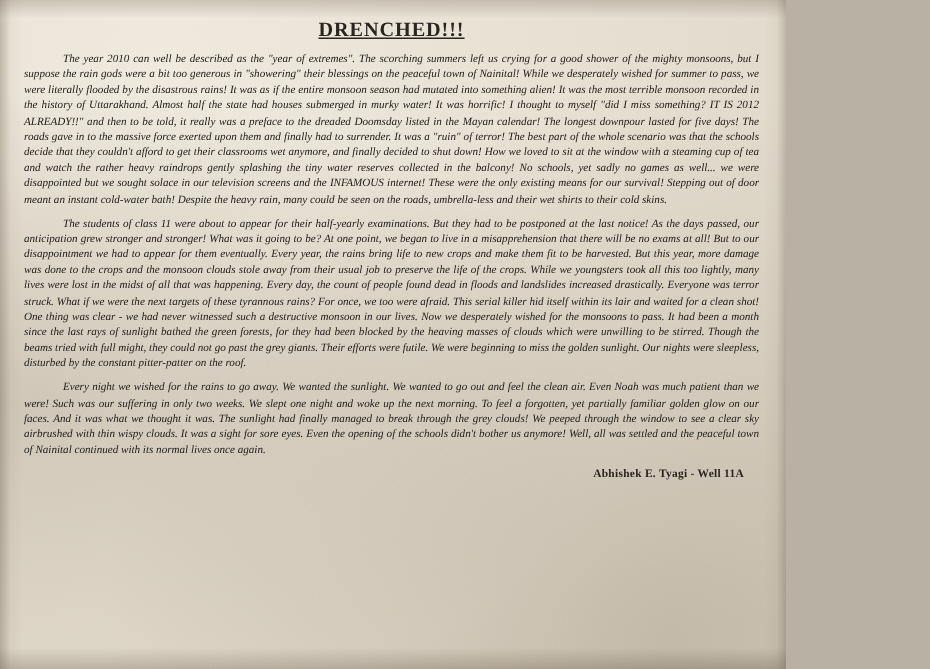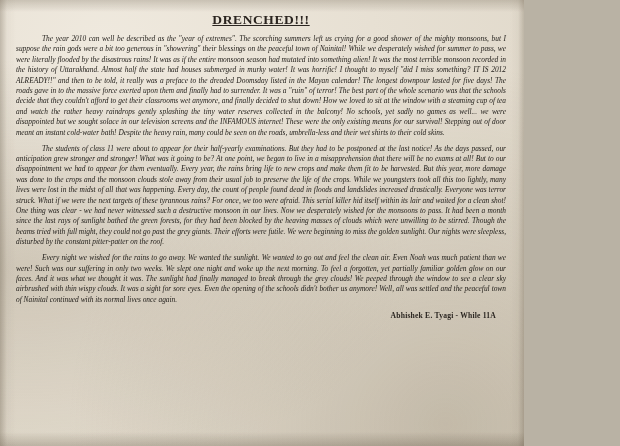--- a/index.html
+++ b/index.html
@@ -90,14 +90,14 @@
 </head>
 <body>
 
 <div class="page">
   <div class="title blur">DRENCHED!!!</div>
   <div class="body-text blur">
     <p>The year 2010 can well be described as the "year of extremes". The scorching summers left us crying for a good shower of the mighty monsoons, but I suppose the rain gods were a bit too generous in "showering" their blessings on the peaceful town of Nainital! While we desperately wished for summer to pass, we were literally flooded by the disastrous rains! It was as if the entire monsoon season had mutated into something alien! It was the most terrible monsoon recorded in the history of Uttarakhand. Almost half the state had houses submerged in murky water! It was horrific! I thought to myself "did I miss something? IT IS 2012 ALREADY!!" and then to be told, it really was a preface to the dreaded Doomsday listed in the Mayan calendar! The longest downpour lasted for five days! The roads gave in to the massive force exerted upon them and finally had to surrender. It was a "ruin" of terror! The best part of the whole scenario was that the schools decide that they couldn't afford to get their classrooms wet anymore, and finally decided to shut down! How we loved to sit at the window with a steaming cup of tea and watch the rather heavy raindrops gently splashing the tiny water reserves collected in the balcony! No schools, yet sadly no games as well... we were disappointed but we sought solace in our television screens and the INFAMOUS internet! These were the only existing means for our survival! Stepping out of door meant an instant cold-water bath! Despite the heavy rain, many could be seen on the roads, umbrella-less and their wet shirts to their cold skins.</p>
     <p>The students of class 11 were about to appear for their half-yearly examinations. But they had to be postponed at the last notice! As the days passed, our anticipation grew stronger and stronger! What was it going to be? At one point, we began to live in a misapprehension that there will be no exams at all! But to our disappointment we had to appear for them eventually. Every year, the rains bring life to new crops and make them fit to be harvested. But this year, more damage was done to the crops and the monsoon clouds stole away from their usual job to preserve the life of the crops. While we youngsters took all this too lightly, many lives were lost in the midst of all that was happening. Every day, the count of people found dead in floods and landslides increased drastically. Everyone was terror struck. What if we were the next targets of these tyrannous rains? For once, we too were afraid. This serial killer hid itself within its lair and waited for a clean shot! One thing was clear - we had never witnessed such a destructive monsoon in our lives. Now we desperately wished for the monsoons to pass. It had been a month since the last rays of sunlight bathed the green forests, for they had been blocked by the heaving masses of clouds which were unwilling to be stirred. Though the beams tried with full might, they could not go past the grey giants. Their efforts were futile. We were beginning to miss the golden sunlight. Our nights were sleepless, disturbed by the constant pitter-patter on the roof.</p>
     <p>Every night we wished for the rains to go away. We wanted the sunlight. We wanted to go out and feel the clean air. Even Noah was much patient than we were! Such was our suffering in only two weeks. We slept one night and woke up the next morning. To feel a forgotten, yet partially familiar golden glow on our faces. And it was what we thought it was. The sunlight had finally managed to break through the grey clouds! We peeped through the window to see a clear sky airbrushed with thin wispy clouds. It was a sight for sore eyes. Even the opening of the schools didn't bother us anymore! Well, all was settled and the peaceful town of Nainital continued with its normal lives once again.</p>
   </div>
-  <div class="byline blur">Abhishek E. Tyagi - While 11A</div>
+  <div class="byline blur">Abhishek E. Tyagi - Well 11A</div>
 </div>
 
 </body></html>

